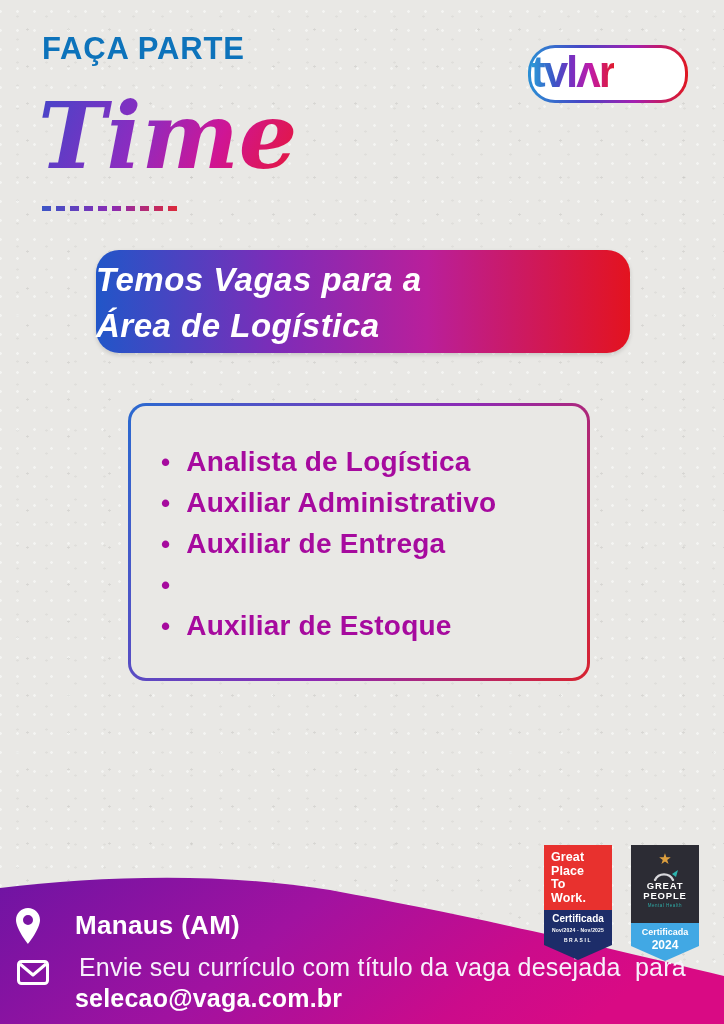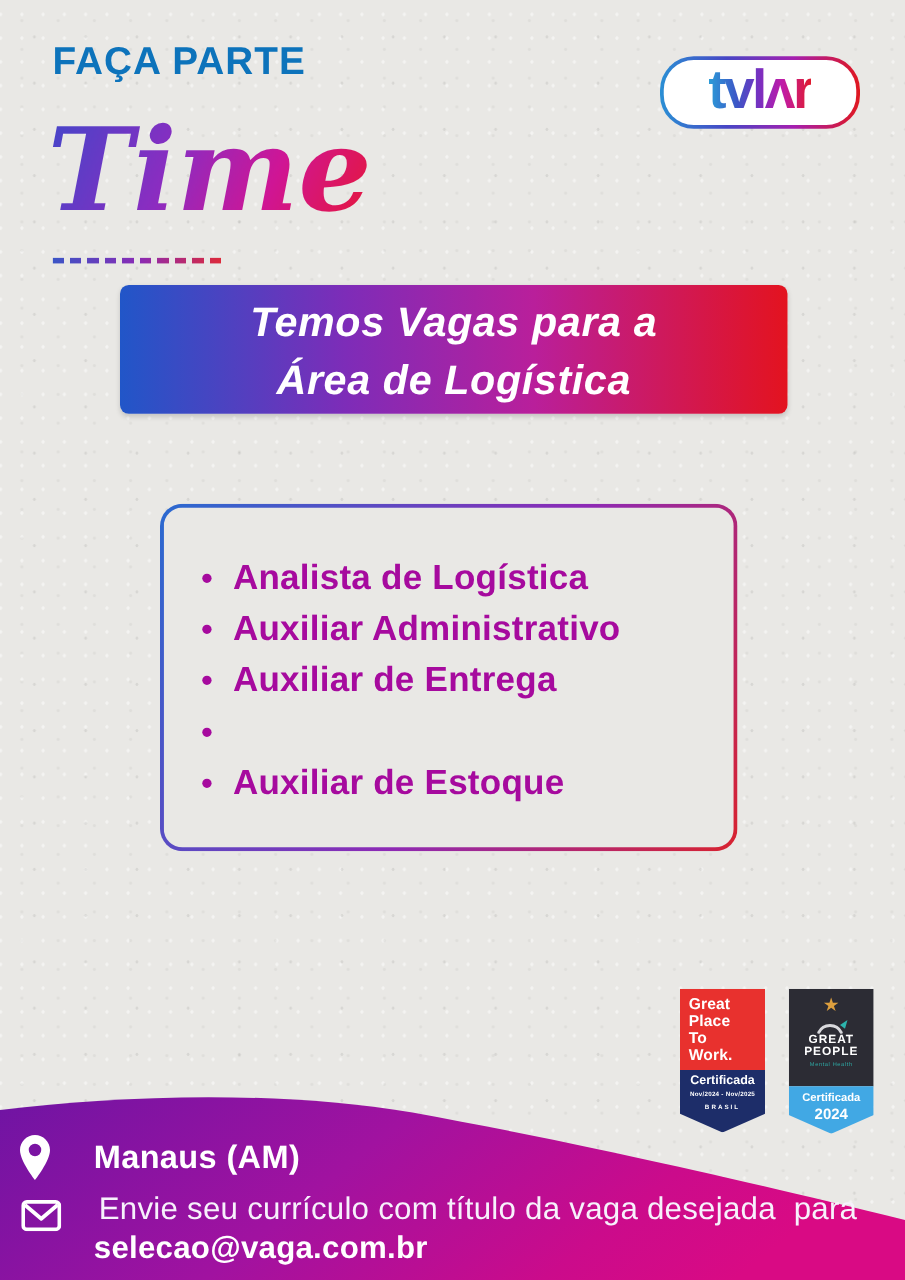--- a/index.html
+++ b/index.html
@@ -33,33 +33,33 @@
     -webkit-mask:repeating-linear-gradient(90deg,#000 0 9px,transparent 9px 14px);
             mask:repeating-linear-gradient(90deg,#000 0 9px,transparent 9px 14px);
   }
   .logo{
     position:absolute;left:528px;top:45px;width:160px;height:58px;border-radius:27px;
     background:linear-gradient(90deg,#2a8fd4,#4746c5,#a41fb0,#e0181f);
     padding:3px;
   }
   .logo-inner{
     width:100%;height:100%;border-radius:24px;background:#fff;
-    display:flex;align-items:center;justify-content:center;
+    display:flex;align-items:center;justify-content:flex-start;
   }
   .logo-text{
     font-weight:700;font-size:44px;letter-spacing:-2px;line-height:1;
     transform:translateY(-2px);
     background:linear-gradient(90deg,#2b9cd8 0%,#3d55c6 28%,#7a2fc0 50%,#c01ba8 72%,#e01b2c 100%);
     -webkit-background-clip:text;background-clip:text;-webkit-text-fill-color:transparent;color:transparent;
   }
   
   .banner{
-    position:absolute;left:96px;top:228px;width:534px;height:103px;border-radius:7px;
+    position:absolute;left:96px;top:250px;width:534px;height:103px;border-radius:23px;
     background:linear-gradient(90deg,#2156c8 0%,#7e2cb8 34%,#b91f9b 62%,#e3131f 100%);
-    color:#fff;text-align:center;font-style:italic;font-weight:700;
+    color:#fff;font-style:italic;font-weight:700;
     font-size:33px;line-height:46px;padding-top:7px;letter-spacing:.5px;
     box-shadow:0 2px 4px rgba(0,0,0,.15);
   }
   
   .jobs-box{
     position:absolute;left:128px;top:403px;width:462px;height:278px;border-radius:18px;
     border:3px solid transparent;
     background:linear-gradient(#e9e8e5,#e9e8e5) padding-box,
                linear-gradient(120deg,#2a6ad0 0%,#8d2ab5 55%,#d8232f 100%) border-box;
   }
@@ -67,21 +67,21 @@
     list-style:none;margin:0;padding:42px 10px 0 30px;
     display:flex;flex-direction:column;gap:13px;
   }
   .job-item{
     display:flex;align-items:baseline;gap:16px;
     color:#a60a9e;font-weight:700;font-size:28px;line-height:28px;letter-spacing:.2px;
   }
   .job-bullet{font-size:26px;}
   
   .badge{
-    position:absolute;top:791px;width:68px;display:flex;flex-direction:column;
+    position:absolute;top:845px;width:68px;display:flex;flex-direction:column;
     clip-path:polygon(0 0,100% 0,100% 87%,50% 100%,0 87%);
     text-align:center;color:#fff;z-index:3;
   }
   .badge-gptw{left:544px;height:115px;}
   .badge-gp{left:631px;height:116px;}
   .gptw-top{
     height:65px;background:#e8312e;text-align:left;padding:6px 0 0 7px;
     font-weight:700;font-size:12.5px;line-height:13.5px;letter-spacing:.1px;
   }
   .gptw-bottom{flex:1;background:#1d2d69;display:flex;flex-direction:column;align-items:center;}

